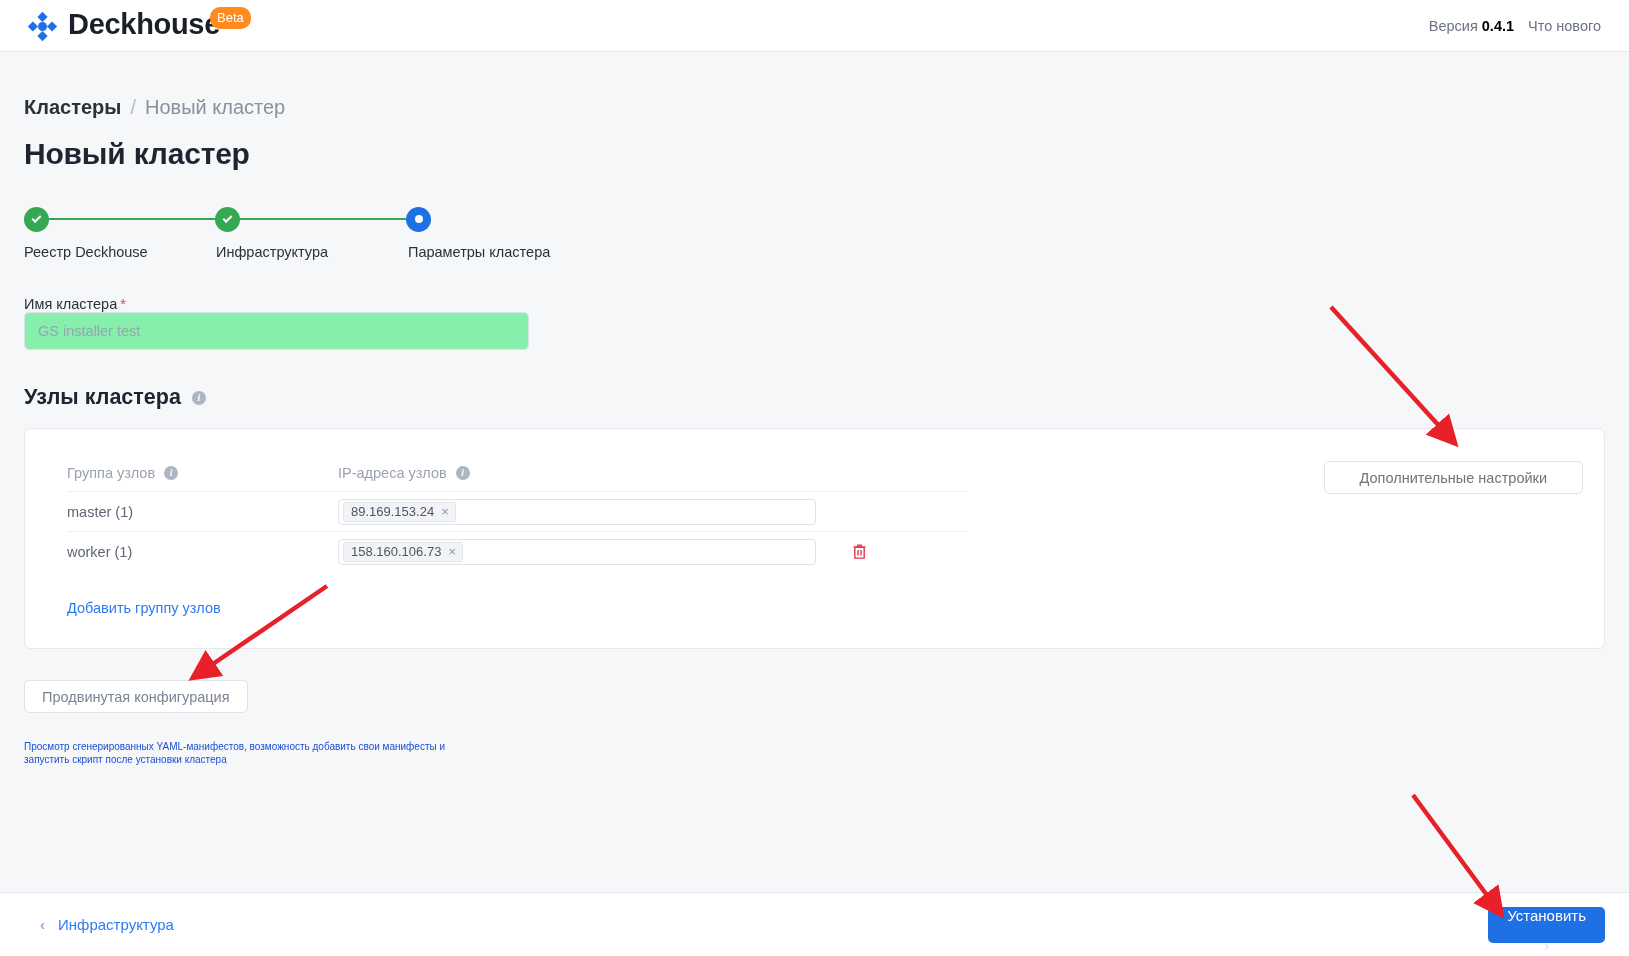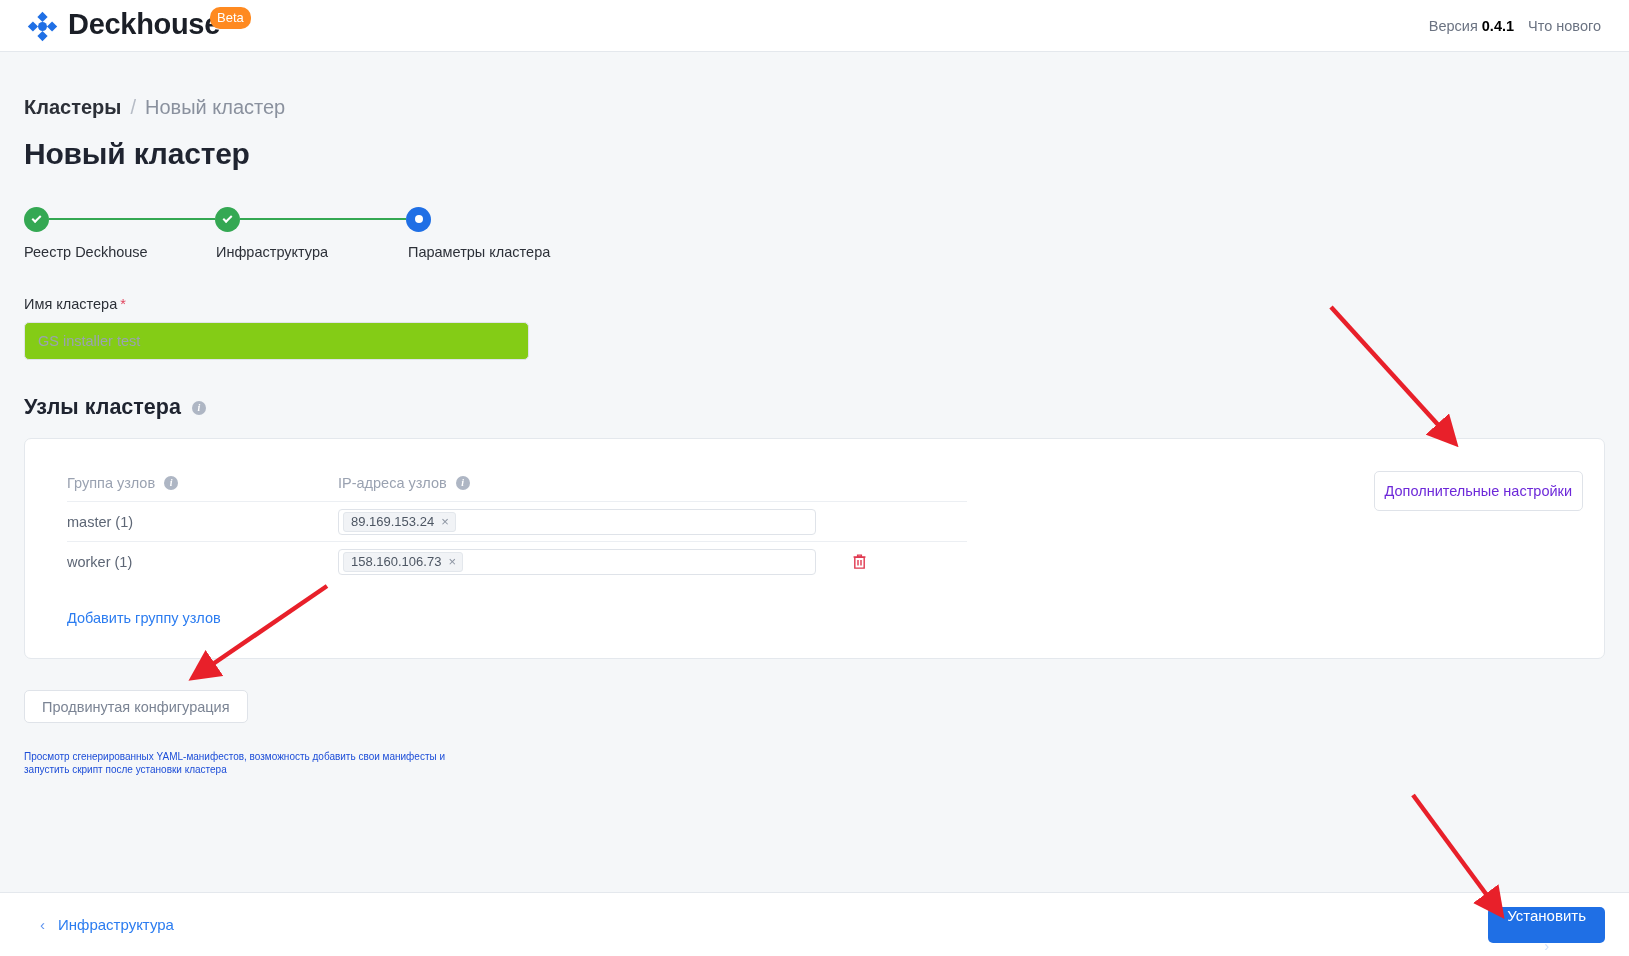--- a/index.html
+++ b/index.html
@@ -109,24 +109,23 @@
   .lbl-1 { width: 192px; }
   .lbl-2 { width: 192px; }
 
   
   .field-label { font-size: 14.5px; margin-top: 27px; color: #2c3038; }
   .req-star { color: #e0435c; margin-left: 3px; }
   .text-input {
     display: block;
     width: 505px;
     height: 38px;
-    margin-top: 10px;
     border: 1px solid #dfe3e9;
     border-radius: 5px;
-    background: #84cc16;
+    background: #86efac;
     padding: 0 13px;
     font-size: 14.5px;
     font-family: inherit;
     color: #2c3038;
     outline: none;
   }
   .text-input::placeholder { color: #9aa2b1; }
 
   .section-title {
     font-size: 21.5px;
@@ -201,26 +200,26 @@
     color: #2b7cf0;
     font-size: 14.5px;
     margin-top: 29px;
     display: inline-block;
     cursor: pointer;
   }
   .extra-settings-btn {
     position: absolute;
     top: 32px;
     right: 21px;
-    height: 40px;
-    padding: 0 10px;
+    height: 33px;
+    padding: 0 35px;
     border: 1px solid #dfe3e9;
     border-radius: 5px;
     background: #ffffff;
-    color: #6d28d9;
+    color: #737373;
     font-size: 14.5px;
     font-family: inherit;
     cursor: pointer;
   }
 
   
   .advanced-btn {
     margin-top: 31px;
     height: 33px;
     padding: 0 17px;

